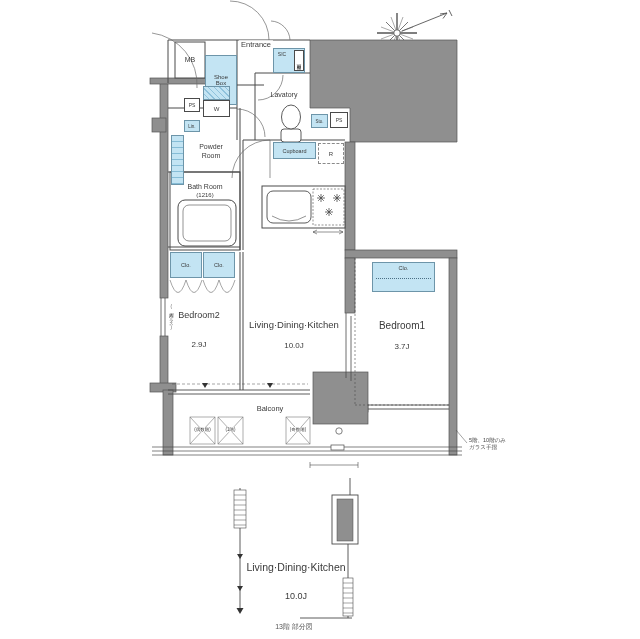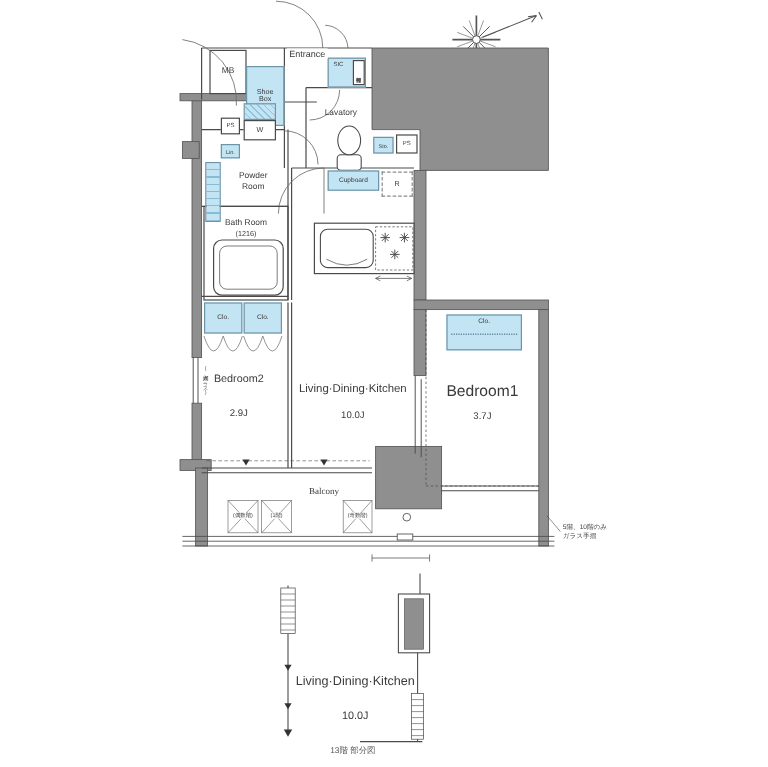--- a/index.html
+++ b/index.html
@@ -196,23 +196,23 @@
   <div class="lbl onwall" style="left:256px;top:45px;font-size:7.5px;">Entrance</div>
   <div class="lbl" style="left:190px;top:60px;font-size:7px;">MB</div>
   <div class="lbl" style="left:284px;top:95px;font-size:7px;">Lavatory</div>
   <div class="lbl wrap" style="left:211px;top:152px;font-size:7px;width:44px;">Powder Room</div>
   <div class="lbl" style="left:205px;top:187px;font-size:7px;">Bath Room</div>
   <div class="lbl" style="left:205px;top:196px;font-size:6px;">(1216)</div>
   <div class="lbl" style="left:199px;top:316px;font-size:9px;">Bedroom2</div>
   <div class="lbl" style="left:199px;top:345px;font-size:8px;">2.9J</div>
   <div class="lbl" style="left:294px;top:325px;font-size:9.5px;">Living·Dining·Kitchen</div>
   <div class="lbl" style="left:294px;top:346px;font-size:8px;">10.0J</div>
-  <div class="lbl" style="left:402px;top:326px;font-size:13px;">Bedroom1</div>
+  <div class="lbl" style="left:402px;top:326px;font-size:10px;">Bedroom1</div>
   <div class="lbl" style="left:402px;top:347px;font-size:8px;">3.7J</div>
-  <div class="lbl" style="left:270px;top:409px;font-size:7.5px;font-family:Liberation Serif, serif;">Balcony</div>
+  <div class="lbl" style="left:270px;top:409px;font-size:7.5px;">Balcony</div>
   <div class="lbl vert" style="left:171px;top:317px;font-size:4.5px;color:#555;">(網入ガラス)</div>
 
   <div class="lbl" style="left:202.5px;top:430px;font-size:4.5px;"><span class="tag">(偶数階)</span></div>
   <div class="lbl" style="left:230.5px;top:430px;font-size:4.5px;"><span class="tag">(1階)</span></div>
   <div class="lbl" style="left:298px;top:430px;font-size:4.5px;"><span class="tag">(奇数階)</span></div>
   <div class="note" style="left:469px;top:437px;">
     <div>5階、10階のみ</div>
     <div>ガラス手摺</div>
   </div>
 

